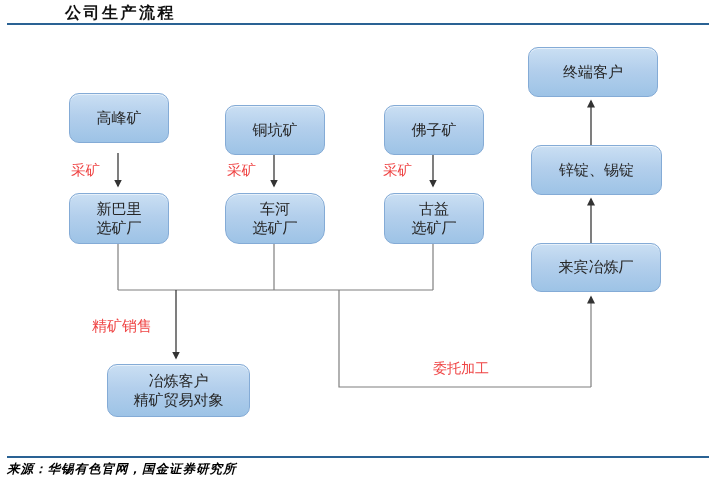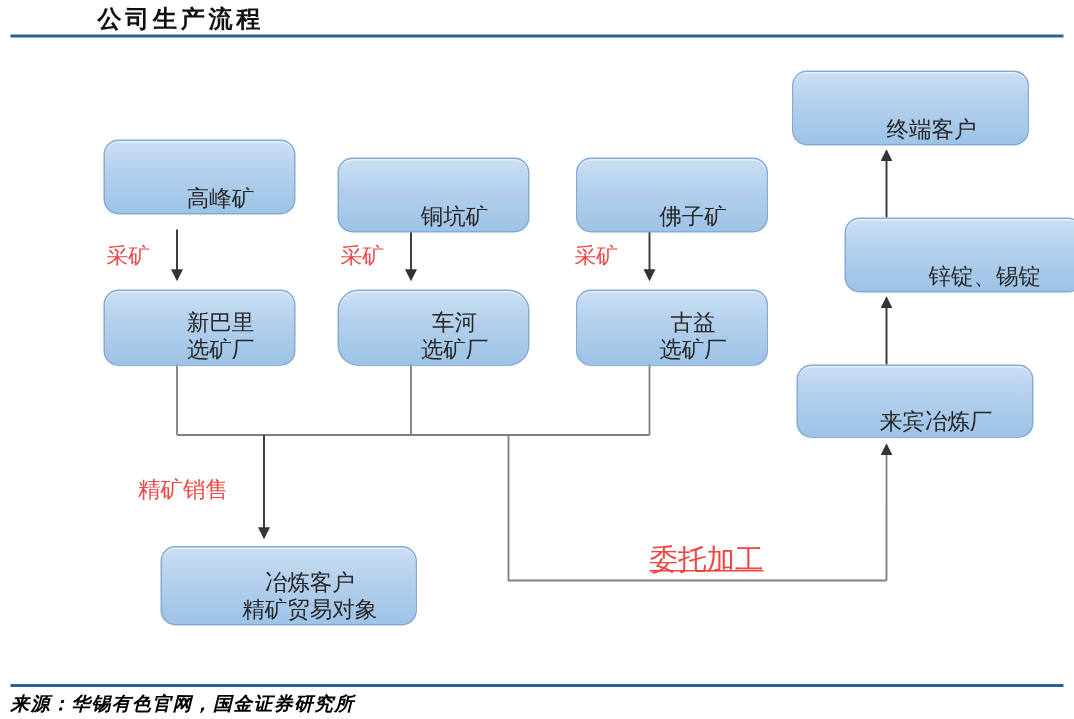--- a/index.html
+++ b/index.html
@@ -20,43 +20,43 @@
   #footer-rule{top:456px;}
   .source-line{
     position:absolute;left:7px;top:461px;
     font-family:"DejaVu Serif","Liberation Serif",serif;
     font-style:italic;font-weight:bold;
     font-size:12.5px;color:#000000;letter-spacing:1px;
   }
   
   .node{
     position:absolute;display:flex;flex-direction:column;
-    align-items:center;justify-content:flex-end;
+    align-items:center;justify-content:center;
     border:1px solid #84abd6;border-radius:10px;
     background:linear-gradient(to bottom,#cadff3 0%,#b3cfec 45%,#9dc3e6 100%);
     box-shadow:inset 0 1px 0 rgba(255,255,255,.55);
-    font-size:15px;line-height:1.25;color:#262626;text-align:center;padding-left:28px;
+    font-size:15px;line-height:1.25;color:#262626;text-align:center;
   }
   #n-gaofeng {left:69px;  top:93px; width:98px;  height:48px;}
   #n-tongkeng{left:225px; top:105px; width:98px;  height:48px;}
   #n-fozi    {left:384px; top:105px; width:98px;  height:48px;}
   #n-xinbali {left:69px;  top:193px; width:98px;  height:49px;}
   #n-chehe   {left:225px; top:193px; width:98px;  height:49px;border-radius:14px;}
   #n-guyi    {left:384px; top:193px; width:98px;  height:49px;}
   #n-terminal{left:528px; top:47px;  width:128px; height:48px;}
-  #n-ingots  {left:531px; top:145px; width:129px; height:48px;margin-left:32px;}
+  #n-ingots  {left:531px; top:145px; width:129px; height:48px;}
   #n-laibin  {left:531px; top:243px; width:128px; height:47px;}
   #n-smelt   {left:107px; top:364px; width:141px; height:51px;}
   
   .edge-label{position:absolute;font-size:14.5px;color:#ef4444;white-space:nowrap;}
   #l-mining1{left:71px;  top:161px;}
   #l-mining2{left:227px; top:161px;}
   #l-mining3{left:383px; top:161px;}
   #l-sales  {left:92px;  top:317px;font-size:15px;}
-  #l-consign{left:433px; top:360px;font-size:19px;text-decoration:underline;}
+  #l-consign{left:433px; top:360px;font-size:14px;}
   
   #connectors{position:absolute;left:0;top:0;pointer-events:none;}
 </style>
 </head>
 <body>
 
 <div id="stage">
 
   <div class="doc-title">公司生产流程</div>
   <div class="rule" id="title-rule"></div>

